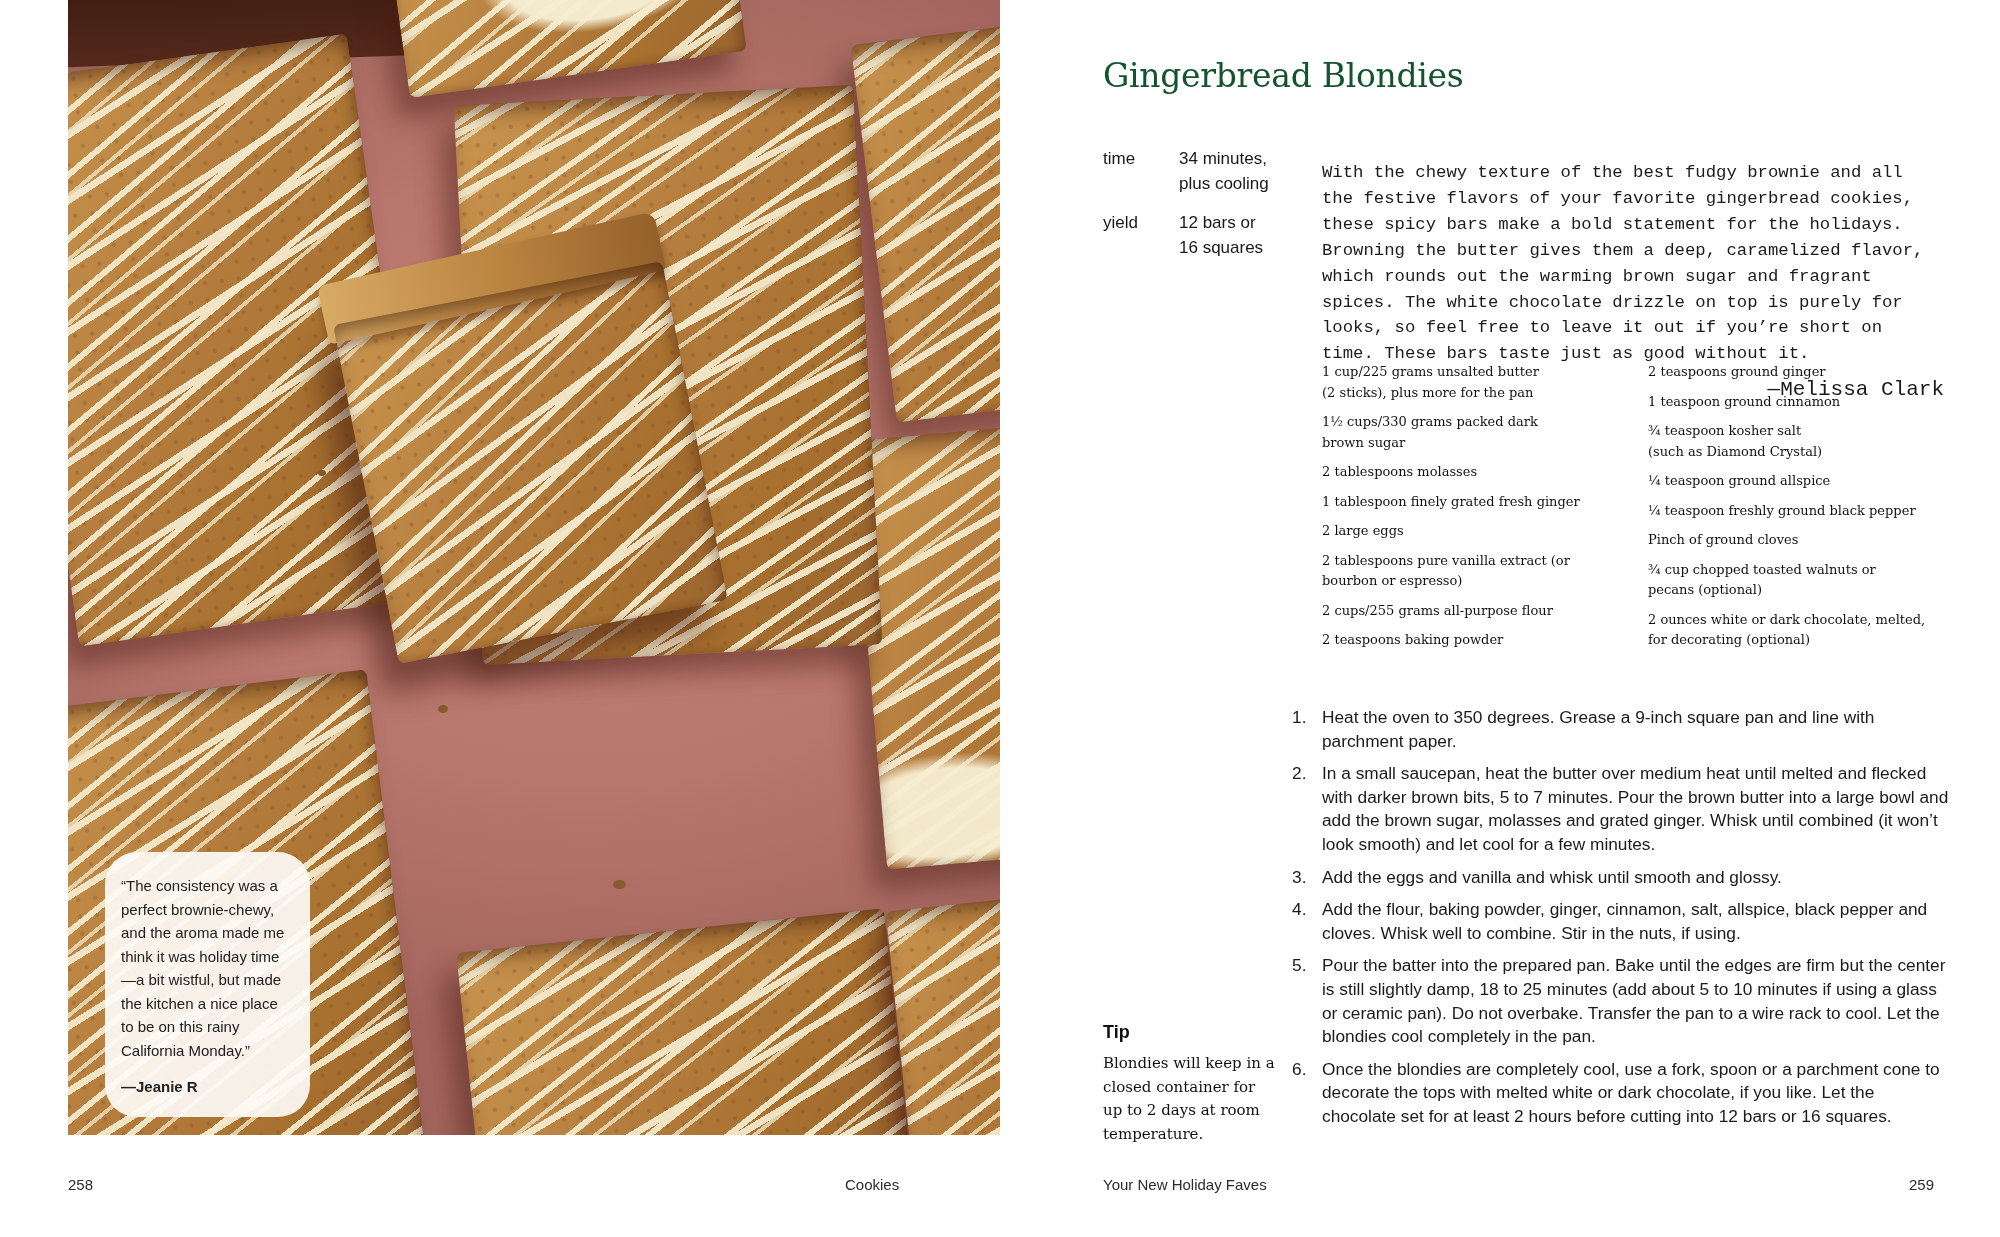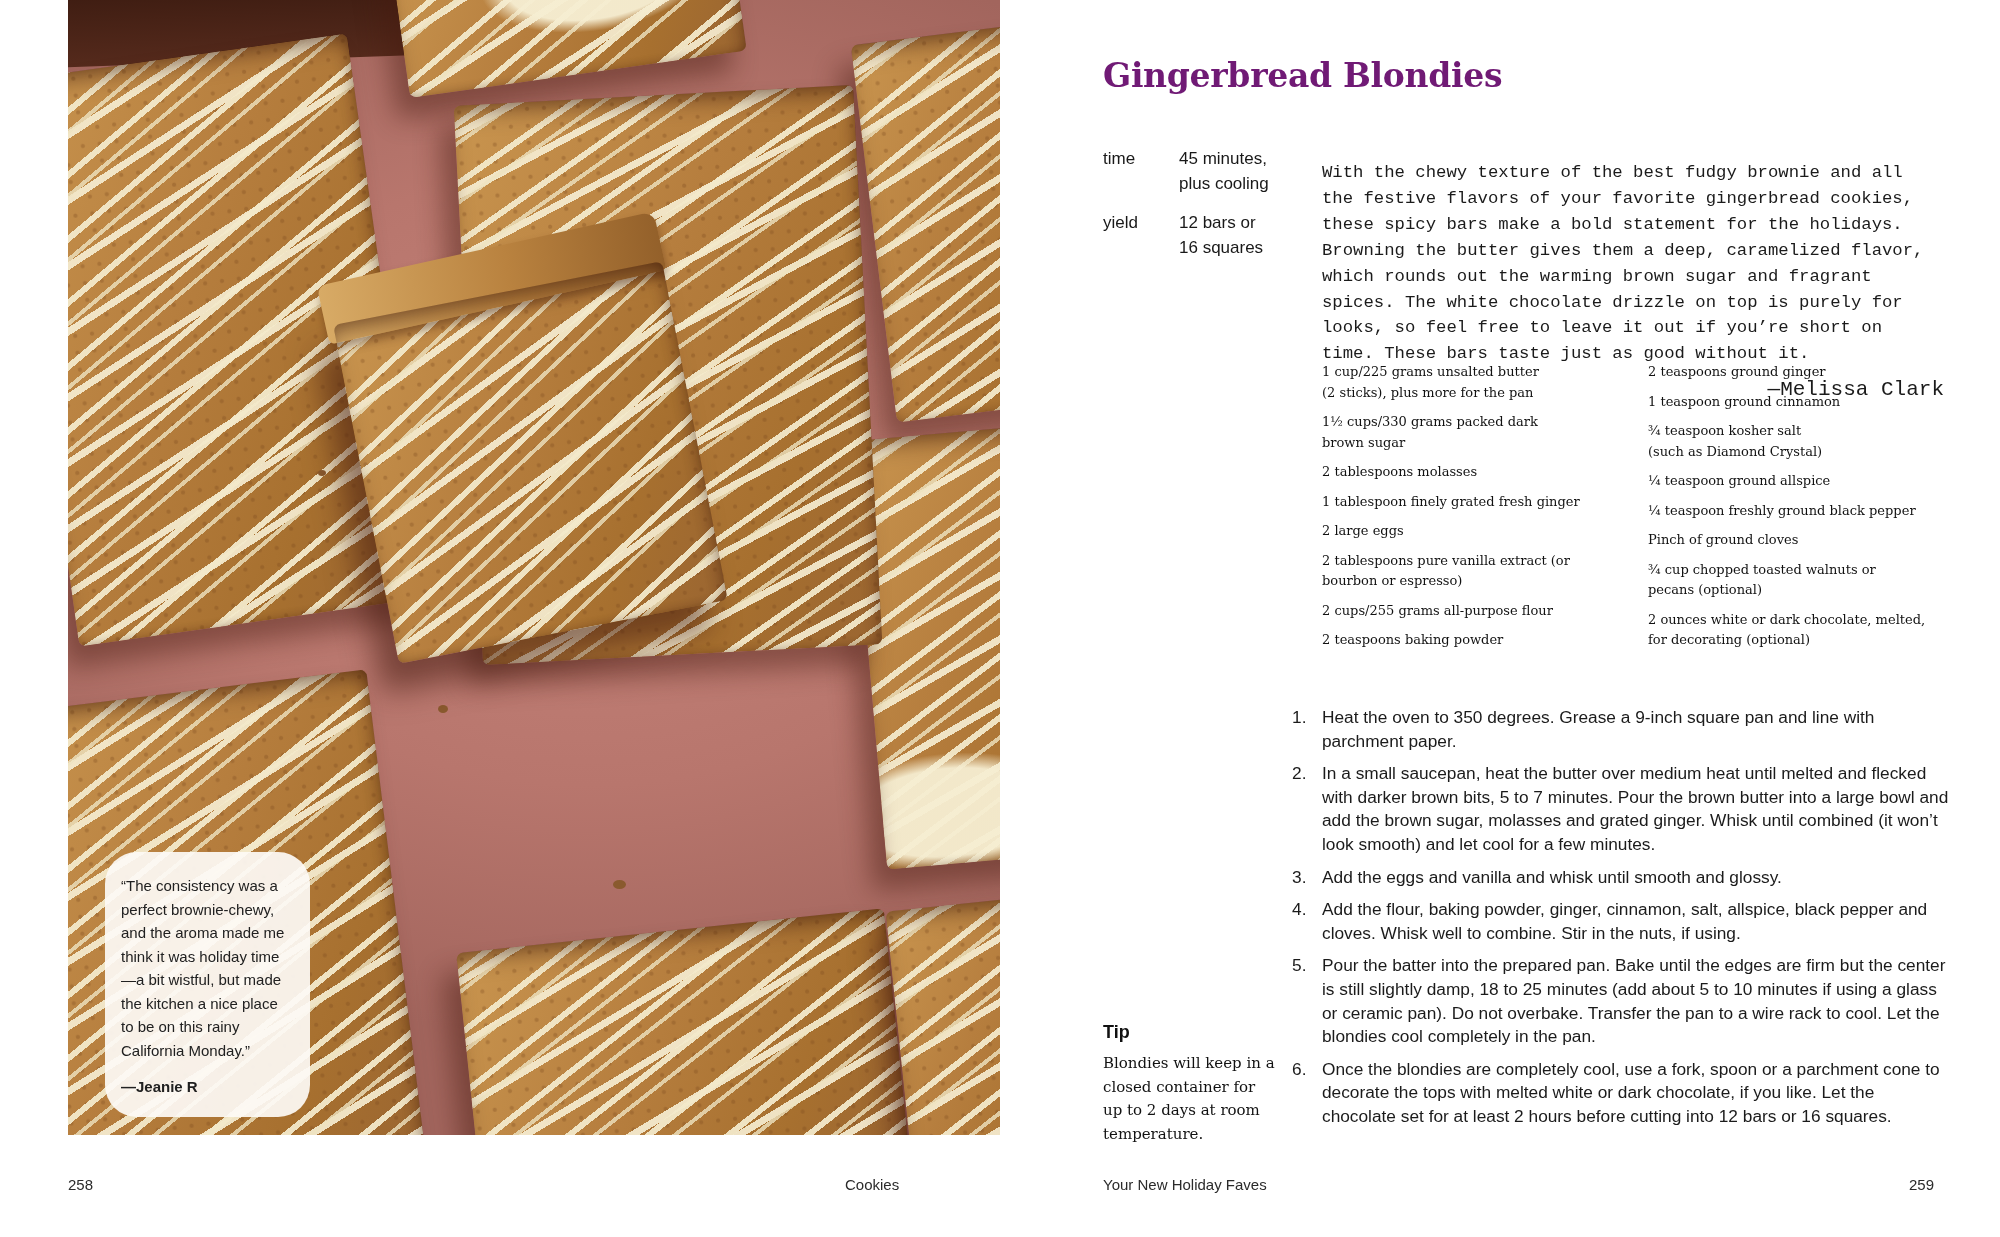--- a/index.html
+++ b/index.html
@@ -78,22 +78,22 @@
   .quote-card{
     position:absolute;left:37px;top:852px;width:205px;z-index:6;
     background:rgba(253,250,245,.93);border-radius:32px;
     padding:22px 16px 18px 16px;box-sizing:border-box;
   }
   .quote-card p{margin:0;font-size:15px;line-height:23.5px;color:#212121;}
   .quote-card .quote-author{margin-top:13px;font-weight:bold;}
   
   .recipe-title{
     position:absolute;left:1103px;top:56px;margin:0;
-    font-family:"DejaVu Serif",serif;font-weight:700;font-size:33px;line-height:40px;
-    letter-spacing:-0.3px;color:#701a75;
+    font-family:"DejaVu Serif",serif;font-weight:400;font-size:33px;line-height:40px;
+    letter-spacing:-0.3px;color:#14532d;
   }
   .meta{position:absolute;left:1103px;top:146px;font-size:17px;line-height:25px;color:#191919;}
   .meta-row{display:flex;margin-bottom:14px;gap:24px;}
   .meta-label{width:52px;flex:0 0 52px;}
   .meta-value{white-space:pre-line;}
   .desc-wrap{position:absolute;left:1322px;top:160px;width:622px;font-family:Liberation Mono, monospace;}
   .desc{margin:0;font-size:17.3px;line-height:25.9px;color:#1b1b1b;}
   .byline{margin:11px 0 0 0;text-align:right;font-size:21px;color:#1b1b1b;}
   .ingredients{position:absolute;left:1322px;top:362px;display:flex;}
   .ing-col.col1{width:310px;margin-right:16px;}
@@ -145,21 +145,21 @@
       <p class="quote-author">—Jeanie R</p>
     </div>
   </div>
 
   <h1 class="recipe-title">Gingerbread Blondies</h1>
 
   <div class="meta">
 
       <div class="meta-row">
         <span class="meta-label">time</span>
-        <span class="meta-value">45 minutes,
+        <span class="meta-value">34 minutes,
 plus cooling</span>
       </div>
 
       <div class="meta-row">
         <span class="meta-label">yield</span>
         <span class="meta-value">12 bars or
 16 squares</span>
       </div>
     </div>
 

